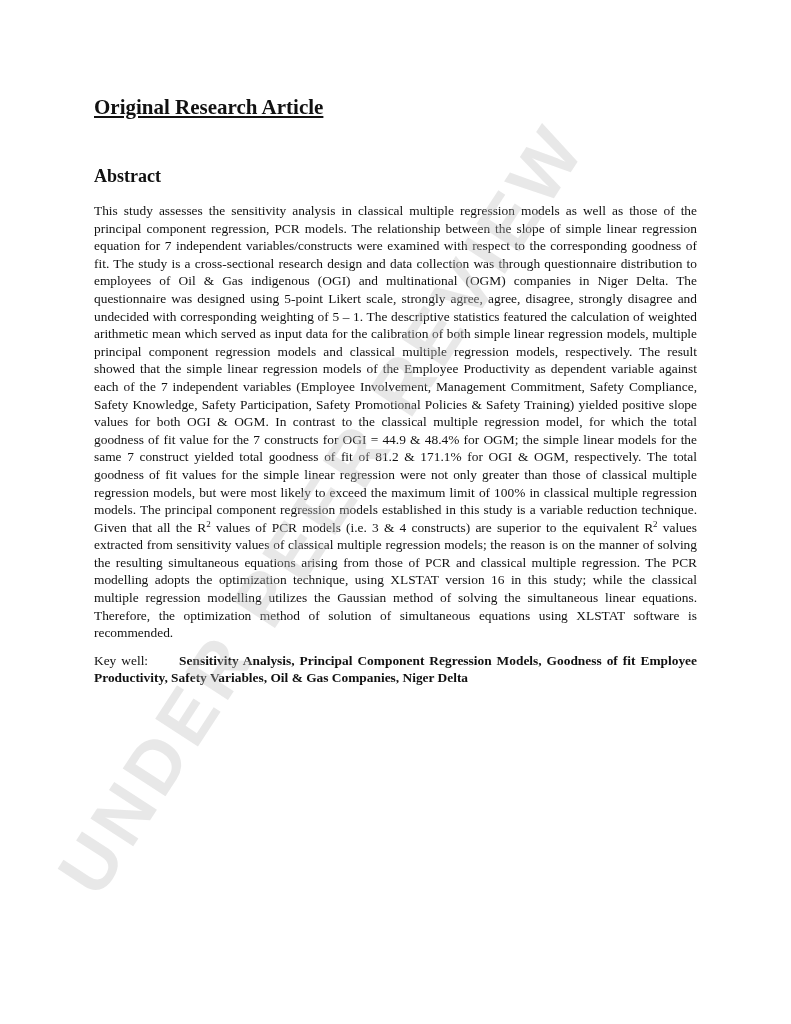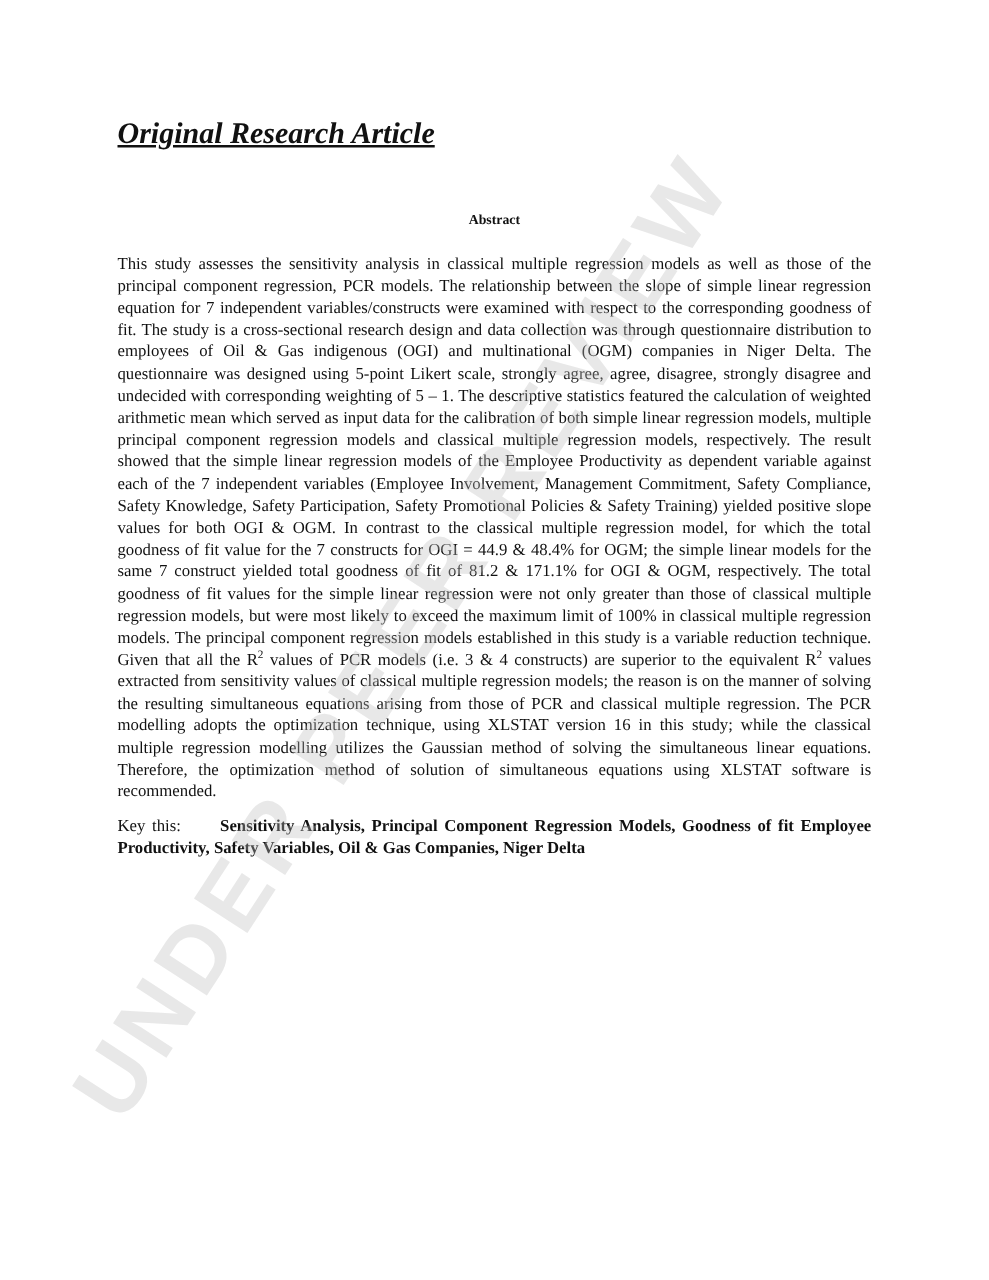--- a/index.html
+++ b/index.html
@@ -15,41 +15,39 @@
       font-family: "Liberation Serif", "DejaVu Serif", serif;
       color: #111111;
     }
     .page {
       position: absolute;
       left: 94px;
       top: 96px;
       width: 603px;
     }
     .article-type {
-      font-style: italic;
       font-weight: bold;
       text-decoration: underline;
-      font-size: 24px;
+      font-size: 21px;
       line-height: 22px;
       margin: 0;
     }
     .title {
       font-weight: bold;
       font-size: 18.5px;
       line-height: 22px;
       text-align: justify;
       text-align-last: left;
       margin: 0;
     }
     .abstract-heading {
       font-weight: bold;
-      font-size: 11px;
+      font-size: 18px;
       line-height: 16px;
       margin: 50px 0 0 0;
-      text-align: center;
     }
     .abstract-body {
       font-size: 13.4px;
       line-height: 17.6px;
       text-align: justify;
       margin: 18px 0 0 0;
     }
     .abstract-body sup {
       font-size: 9px;
       line-height: 0;
@@ -87,16 +85,16 @@
 </head>
 <body>
 
 <div class="page">
   <p class="article-type">Original Research Article</p>
 
   <h2 class="abstract-heading">Abstract</h2>
 
   <p class="abstract-body"><span>This study assesses the sensitivity analysis in classical multiple regression models as well as those of the principal component regression, PCR models. The relationship between the slope of simple linear regression equation for 7 independent variables/constructs were examined with respect to the corresponding goodness of fit. The study is a cross-sectional research design and data collection was through questionnaire distribution to employees of Oil &amp; Gas indigenous (OGI) and multinational (OGM) companies in Niger Delta. The questionnaire was designed using 5-point Likert scale, strongly agree, agree, disagree, strongly disagree and undecided with corresponding weighting of 5 – 1. The descriptive statistics featured the calculation of weighted arithmetic mean which served as input data for the calibration of both simple linear regression models, multiple principal component regression models and classical multiple regression models, respectively. The result showed that the simple linear regression models of the Employee Productivity as dependent variable against each of the 7 independent variables (Employee Involvement, Management Commitment, Safety Compliance, Safety Knowledge, Safety Participation, Safety Promotional Policies &amp; Safety Training) yielded positive slope values for both OGI &amp; OGM. In contrast to the classical multiple regression model, for which the total goodness of fit value for the 7 constructs for OGI = 44.9 &amp; 48.4% for OGM; the simple linear models for the same 7 construct yielded total goodness of fit of 81.2 &amp; 171.1% for OGI &amp; OGM, respectively. The total goodness of fit values for the simple linear regression were not only greater than those of classical multiple regression models, but were most likely to exceed the maximum limit of 100% in classical multiple regression models. The principal component regression models established in this study is a variable reduction technique. Given that all the R</span><sup>2</sup><span> values of PCR models (i.e. 3 &amp; 4 constructs) are superior to the equivalent R</span><sup>2</sup><span> values extracted from sensitivity values of classical multiple regression models; the reason is on the manner of solving the resulting simultaneous equations arising from those of PCR and classical multiple regression.  The PCR modelling adopts the optimization technique, using XLSTAT version 16 in this study; while the classical multiple regression modelling utilizes the Gaussian method of solving the simultaneous linear equations. Therefore, the optimization method of solution of simultaneous equations using XLSTAT software is recommended.</span></p>
 
-  <p class="keywords"><span>Key this: </span><span class="kw-list">Sensitivity Analysis, Principal Component Regression Models, Goodness of fit Employee Productivity, Safety Variables, Oil &amp; Gas Companies, Niger Delta</span></p>
+  <p class="keywords"><span>Key well: </span><span class="kw-list">Sensitivity Analysis, Principal Component Regression Models, Goodness of fit Employee Productivity, Safety Variables, Oil &amp; Gas Companies, Niger Delta</span></p>
 </div>
 
 <div class="watermark">UNDER PEER REVIEW</div>
 
 </body></html>

